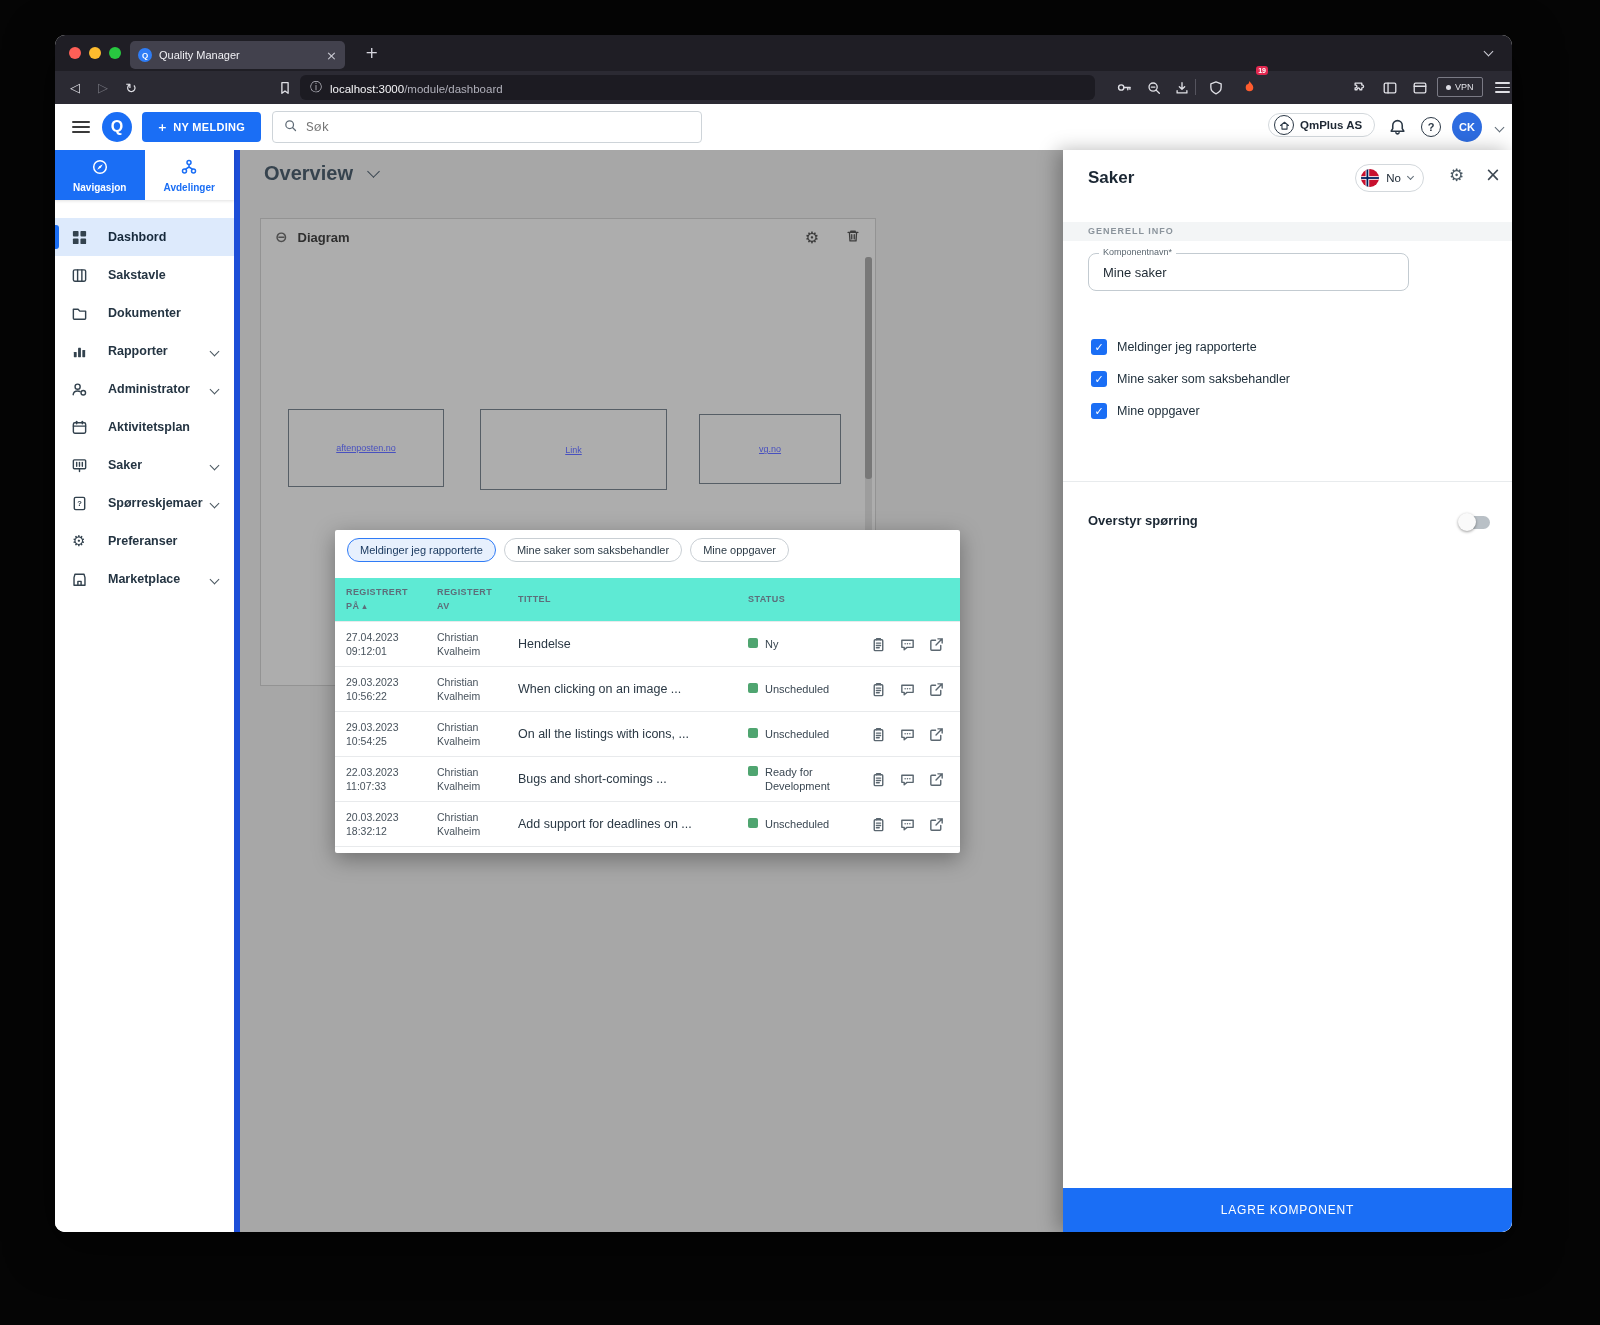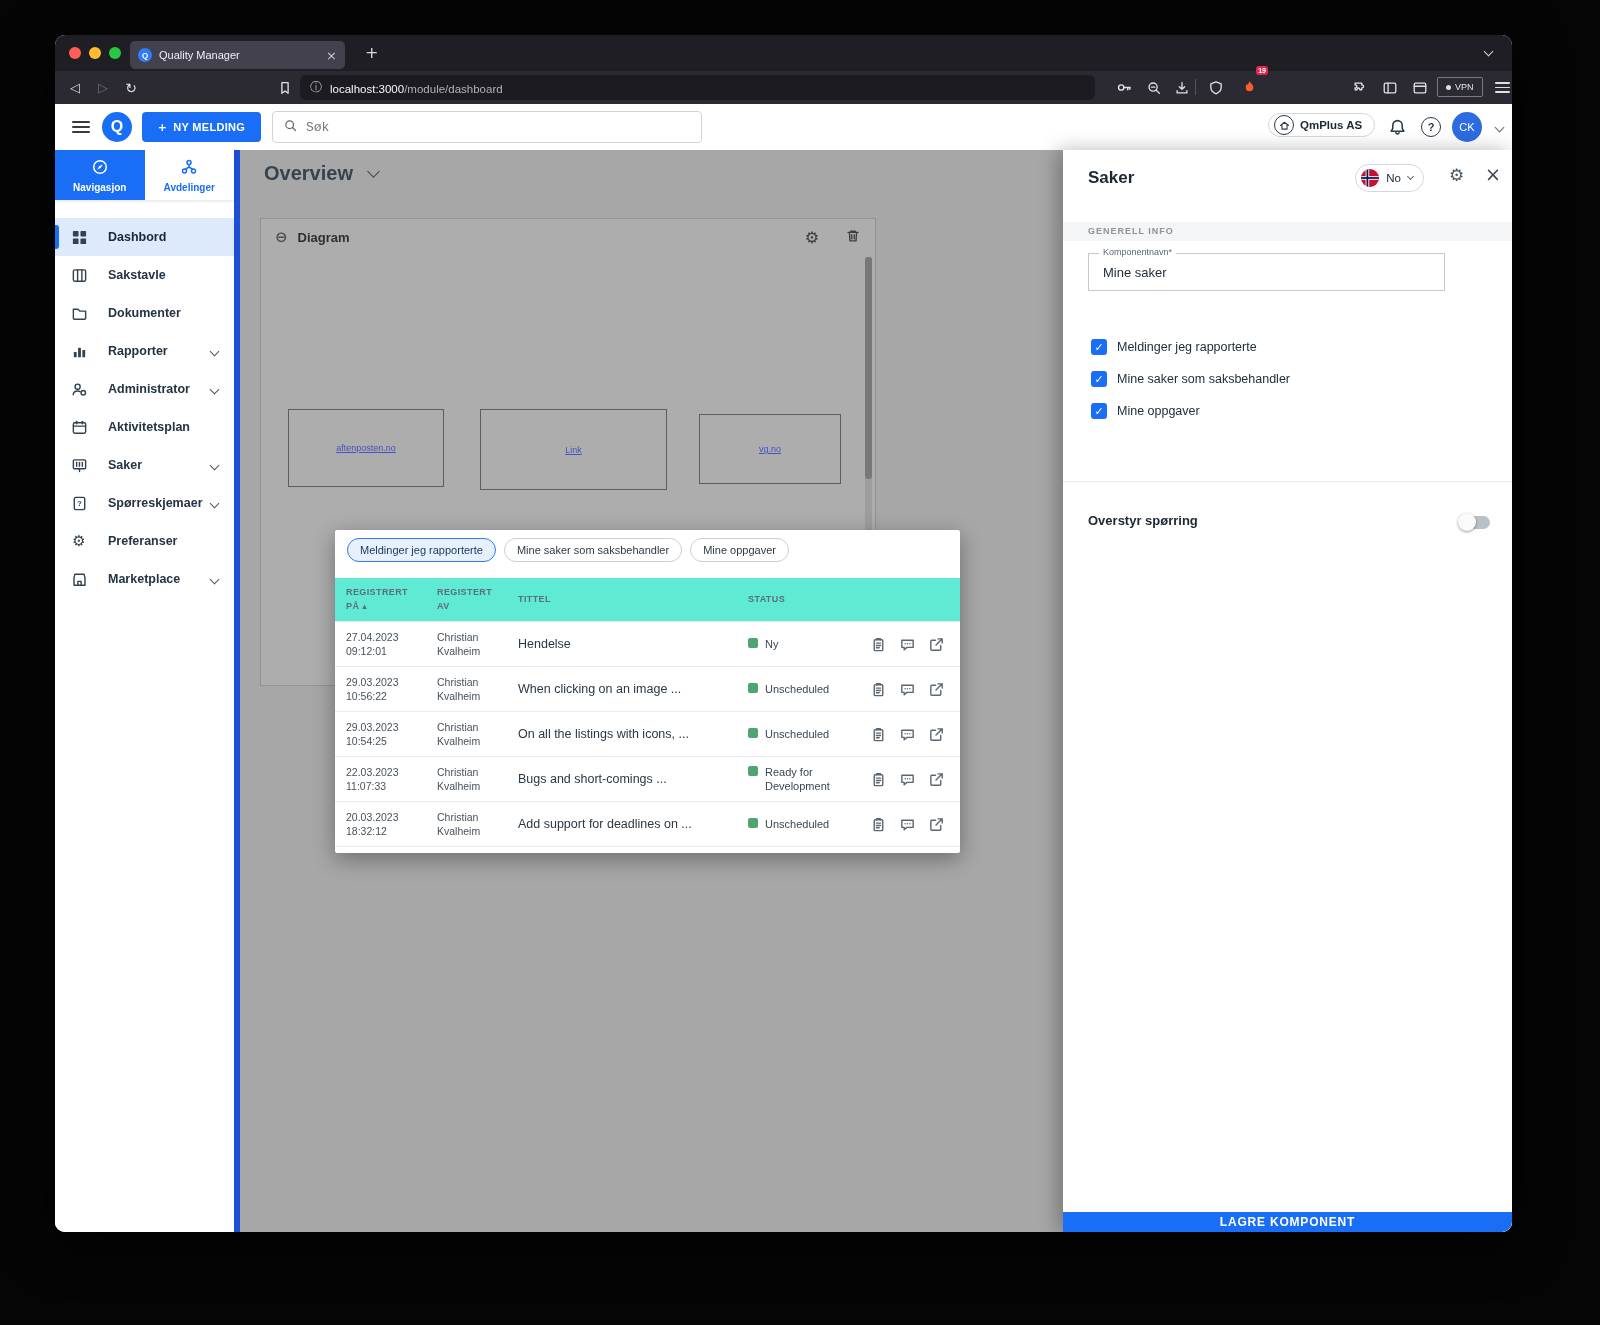--- a/index.html
+++ b/index.html
@@ -44,21 +44,21 @@
   .btn-new { position:absolute; left:87px; top:8px; width:119px; height:30px; background:#1a6ef5; border:none;
              border-radius:4px; color:#fff; font-size:11px; font-weight:bold; display:flex; align-items:center;
              justify-content:center; gap:6px; letter-spacing:.3px; cursor:pointer; }
   .search { position:absolute; left:217px; top:7px; width:430px; height:32px; border:1px solid #ced4d9; border-radius:4px;
             display:flex; align-items:center; padding:0 10px; gap:8px; color:#5f6b76; }
   .search input { border:none; outline:none; flex:1; font-size:13px; color:#33404b; font-family:Liberation Mono, monospace; background:transparent; }
   .org-pill { position:absolute; left:1213px; top:9px; height:24px; border:1px solid #d3d8dc; border-radius:14px;
               display:flex; align-items:center; gap:6px; padding:0 12px 0 5px; font-size:11.5px; font-weight:bold; color:#1d2733; }
   .circle-ic { width:20px; height:20px; border:1.4px solid #2c3947; border-radius:50%; display:flex; align-items:center; justify-content:center; color:#2c3947; }
   .avatar { position:absolute; left:1397px; top:8px; width:30px; height:30px; border-radius:50%; background:#2d6ce0;
-            color:#fff; font-size:11px; font-weight:normal; display:flex; align-items:center; justify-content:center; }
+            color:#fff; font-size:11px; font-weight:bold; display:flex; align-items:center; justify-content:center; }
   .chev { display:inline-block; width:7px; height:7px; border-right:1.6px solid currentColor; border-bottom:1.6px solid currentColor; transform:rotate(45deg); }
 
   
   .sidebar { position:absolute; top:46px; left:0; width:185px; bottom:0; background:#fff; border-right:6px solid #1d4ed8; z-index:5; }
   .side-tabs { display:flex; height:50px; box-shadow:0 1px 3px rgba(0,0,0,.12); }
   .side-tab { flex:1; display:flex; flex-direction:column; align-items:center; justify-content:center; gap:4px;
               font-size:10px; font-weight:bold; cursor:pointer; }
   .side-tab.active { background:#1a6ef5; color:#fff; }
   .side-tab.inactive { background:#fff; color:#1a6ef5; }
   .nav-list { position:absolute; top:68px; left:0; right:0; }
@@ -103,34 +103,34 @@
   
   .panel { position:absolute; top:46px; left:1008px; right:0; bottom:0; background:#fff; box-shadow:-6px 0 18px rgba(0,0,0,.28); z-index:6; }
   .panel-title { position:absolute; left:25px; top:18px; font-size:17px; font-weight:bold; color:#1b2733; }
   .lang-pill { position:absolute; right:88px; top:14px; height:28px; border:1px solid #d3d8dc; border-radius:14px;
                display:flex; align-items:center; gap:7px; padding:0 10px 0 5px; font-size:11.5px; color:#1b2733; cursor:pointer; }
   .flag { width:18px; height:18px; border-radius:50%; overflow:hidden; display:inline-block; flex:none; }
   .panel-gear { position:absolute; left:386px; top:15px; font-size:17px; color:#4a5964; cursor:pointer; }
   .panel-close { position:absolute; left:422px; top:13px; font-size:19px; color:#3c4752; cursor:pointer; }
   .section-strip { position:absolute; top:72px; left:0; right:0; height:19px; background:#f3f5f6; line-height:19px;
                    padding-left:25px; font-size:9px; font-weight:bold; letter-spacing:1px; color:#8b949c; }
-  .fld { position:absolute; left:25px; top:103px; width:357px; height:38px; border:1px solid #c3cbd1; border-radius:0; }
+  .fld { position:absolute; left:25px; top:103px; width:321px; height:38px; border:1px solid #c3cbd1; border-radius:8px; }
   .fld-label { position:absolute; top:-7px; left:10px; background:#fff; padding:0 4px; font-size:9px; color:#5c6871; }
   .fld input { width:100%; height:100%; border:none; outline:none; font-size:13px; color:#1f2a33; padding:0 14px;
                font-family:inherit; background:transparent; border-radius:4px; }
   .cbrow { position:absolute; left:28px; display:flex; align-items:center; gap:10px; font-size:12.5px; color:#20303c; }
   .cbx { width:16px; height:16px; border-radius:3px; background:#1a6ef5; color:#fff; font-size:11px; display:flex;
          align-items:center; justify-content:center; cursor:pointer; }
   .pdivider { position:absolute; left:0; right:0; top:331px; border-top:1px solid #e8ebed; }
   .override { position:absolute; left:25px; top:363px; font-size:13px; font-weight:bold; color:#1b2733; }
   .toggle { position:absolute; right:22px; top:366px; width:30px; height:13px; border-radius:7px; background:#b9c0c6; cursor:pointer; }
   .knob { position:absolute; left:-2px; top:-3px; width:18px; height:18px; border-radius:50%; background:#fafafa;
           box-shadow:0 1px 3px rgba(0,0,0,.4); }
-  .save-btn { position:absolute; left:0; right:0; bottom:0; height:20px; background:#1a6ef5; color:#fff; border:none;
-              font-size:12px; font-weight:bold; letter-spacing:.8px; cursor:pointer; font-family:inherit; }
+  .save-btn { position:absolute; left:0; right:0; bottom:0; height:44px; background:#1a6ef5; color:#fff; border:none;
+              font-size:12px; font-weight:normal; letter-spacing:.8px; cursor:pointer; font-family:inherit; }
 
   svg .st, .st { fill:none; stroke:currentColor; stroke-width:1.5; stroke-linecap:round; stroke-linejoin:round; }
 </style>
 </head>
 <body>
 
 <div class="stage">
   <div class="window">
 
     <div class="titlebar">

